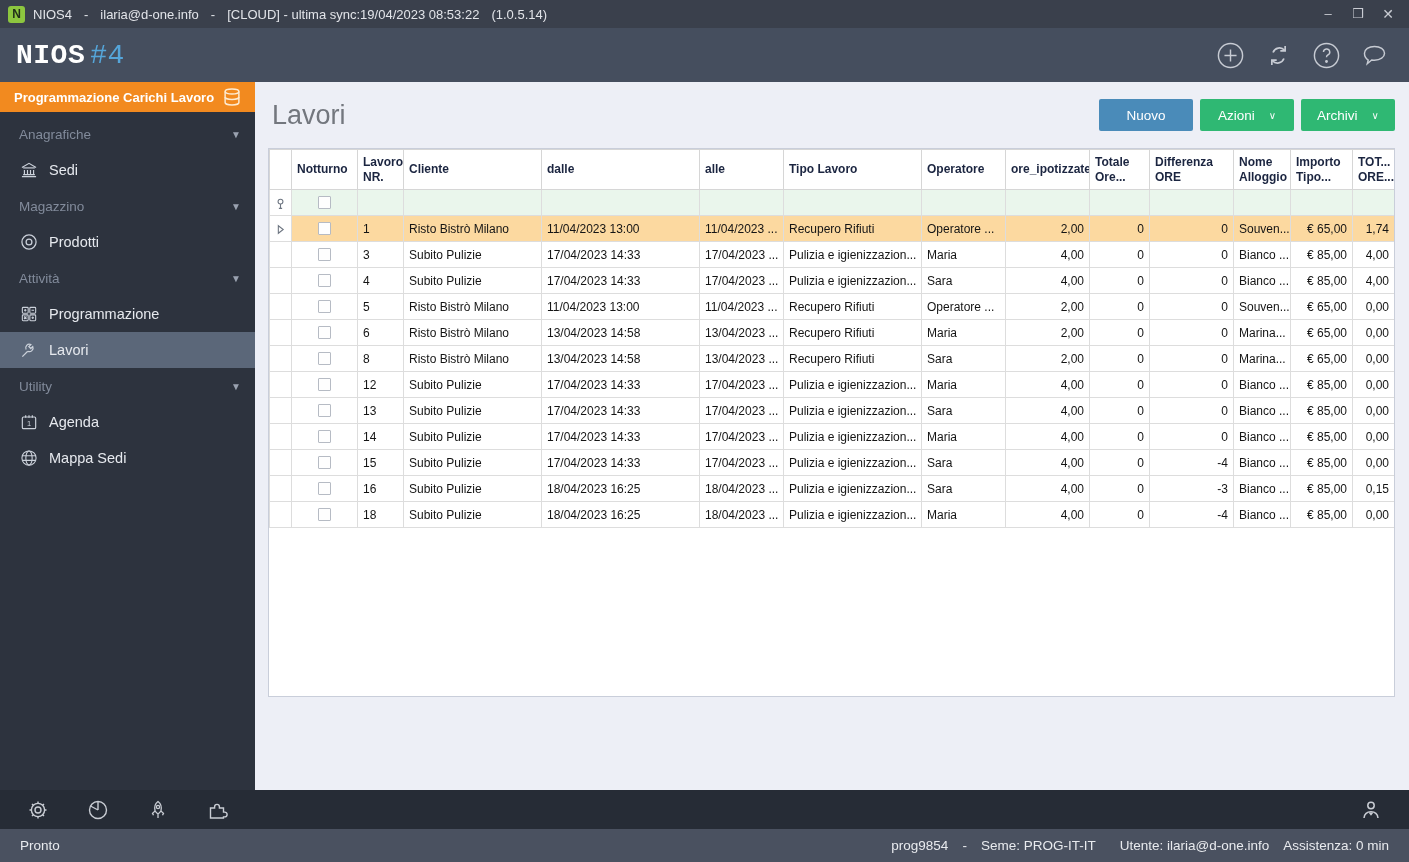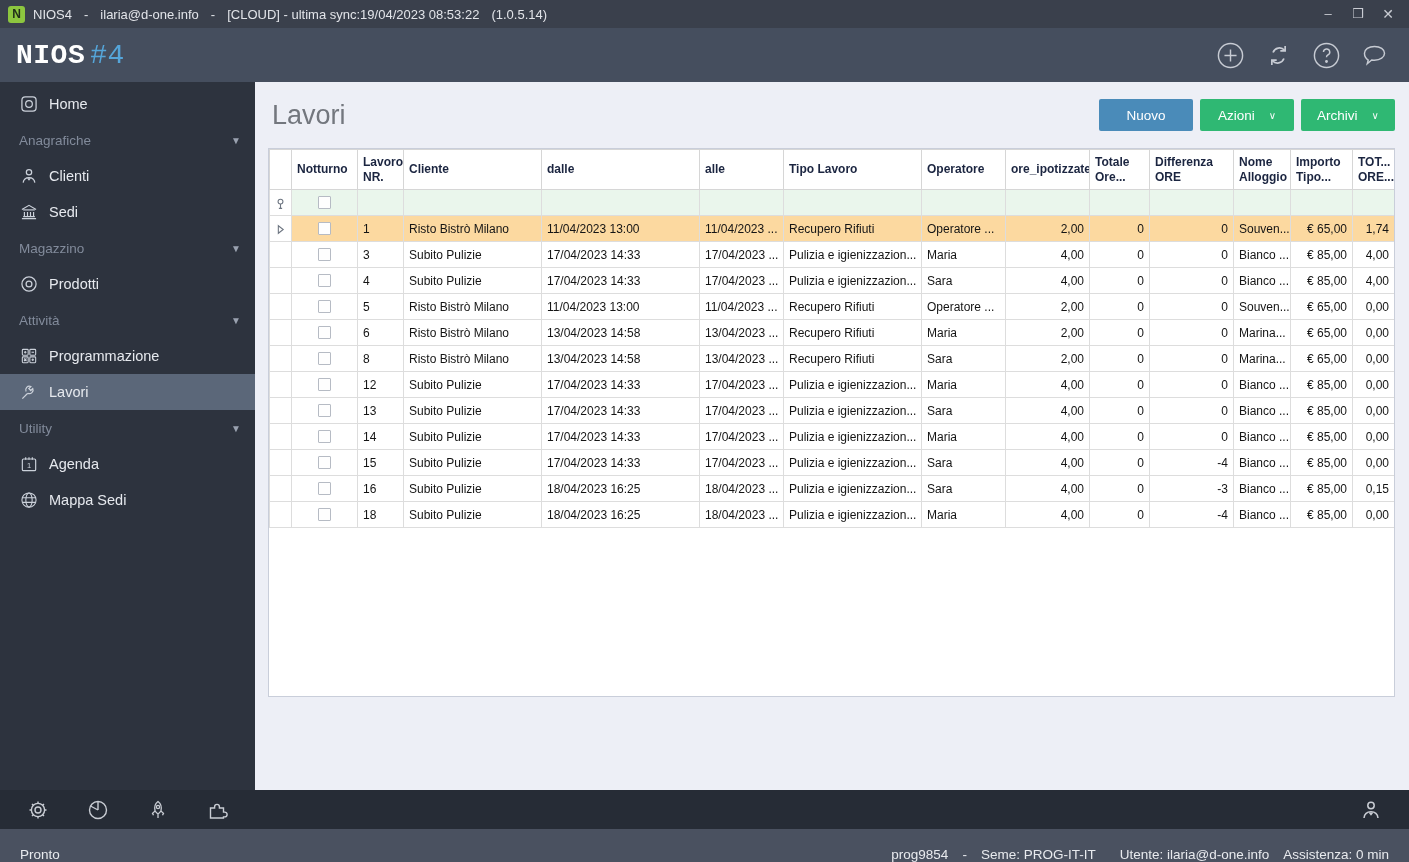--- a/index.html
+++ b/index.html
@@ -57,21 +57,21 @@
   tr.selected td.cb { border-left:1px dotted #4a4a4a; }
   tr.selected td.last { border-right:1px dotted #4a4a4a; }
   tr.selected td.gutter { background:#fff; }
   .checkbox { width:13px; height:13px; border:1px solid #B6BBC4; background:#FEFEFE; margin:0 auto; border-radius:1px; }
   td.gutter svg { width:13px; height:13px; color:#6E7682; vertical-align:middle; }
 
   
   .toolbar { height:39px; background:#262C36; display:flex; align-items:center; padding:0 26px; gap:36px; color:#C9CDD4; flex:0 0 auto; }
   .toolbar svg { width:24px; height:24px; }
   .toolbar .right { margin-left:auto; }
-  .statusbar { height:33px; background:#4A5160; color:#E8EAEE; display:flex; align-items:flex-end; font-size:13.5px; padding:0 20px; flex:0 0 auto; }
+  .statusbar { height:33px; background:#4A5160; color:#E8EAEE; display:flex; align-items:center; font-size:13.5px; padding:0 20px; flex:0 0 auto; }
   .statusbar .right { margin-left:auto; display:flex; gap:14px; align-items:center; white-space:nowrap; }
 </style>
 </head>
 <body>
 
 <div class="window">
 
   <div class="titlebar">
     <span class="app-icon">N</span>
     <span class="t">NIOS4</span>
@@ -108,39 +108,32 @@
           <circle cx="12" cy="17" r=".6" fill="currentColor"></circle>
         </svg>
       <svg viewBox="0 0 24 24" fill="none" stroke="currentColor" stroke-width="1.2">
           <path d="M12 4.5c4.8 0 8.3 2.5 8.3 5.7s-3.5 5.7-8.3 5.7c-.8 0-1.6-.1-2.3-.2L6 18.8l.8-3C4.9 14.6 3.7 12.6 3.7 10.2 3.7 7 7.2 4.5 12 4.5z"></path>
         </svg>
     </div>
   </div>
 
   <div class="bodyrow">
     <aside class="sidebar">
+      <div class="banner">
+        <span>Programmazione Carichi Lavoro</span>
+        <svg viewBox="0 0 24 24" fill="none" stroke="currentColor" stroke-width="1.6">
+            <ellipse cx="12" cy="6" rx="7.5" ry="2.8"></ellipse>
+            <path d="M4.5 6v6c0 1.5 3.4 2.8 7.5 2.8s7.5-1.3 7.5-2.8V6"></path>
+            <path d="M4.5 12v6c0 1.5 3.4 2.8 7.5 2.8s7.5-1.3 7.5-2.8v-6"></path>
+          </svg>
+      </div>
       <nav class="nav">
-        <div class="nav-item">
-          <svg viewBox="0 0 24 24" fill="none" stroke="currentColor" stroke-width="1.5">
-              <rect x="3.5" y="3.5" width="17" height="17" rx="4"></rect>
-              <circle cx="12" cy="12" r="4"></circle>
-            </svg>
-          <span>Home</span>
-        </div>
         <div class="nav-group">
           <span>Anagrafiche</span>
           <span class="chev">▼</span>
-        </div>
-        <div class="nav-item">
-          <svg viewBox="0 0 24 24" fill="none" stroke="currentColor" stroke-width="1.5">
-              <circle cx="12" cy="7.5" r="3.2"></circle>
-              <path d="M5 20c.5-4 3.3-6.2 7-6.2s6.5 2.2 7 6.2"></path>
-              <path d="M10.5 14.5l1.5 2 1.5-2"></path>
-            </svg>
-          <span>Clienti</span>
         </div>
         <div class="nav-item">
           <svg viewBox="0 0 24 24" fill="none" stroke="currentColor" stroke-width="1.4">
               <path d="M3.5 9L12 4l8.5 5"></path>
               <path d="M5 9.5h14"></path>
               <path d="M6.5 12v5M10.2 12v5M13.8 12v5M17.5 12v5"></path>
               <path d="M5 17.5h14M3.5 20h17"></path>
             </svg>
           <span>Sedi</span>
         </div>

